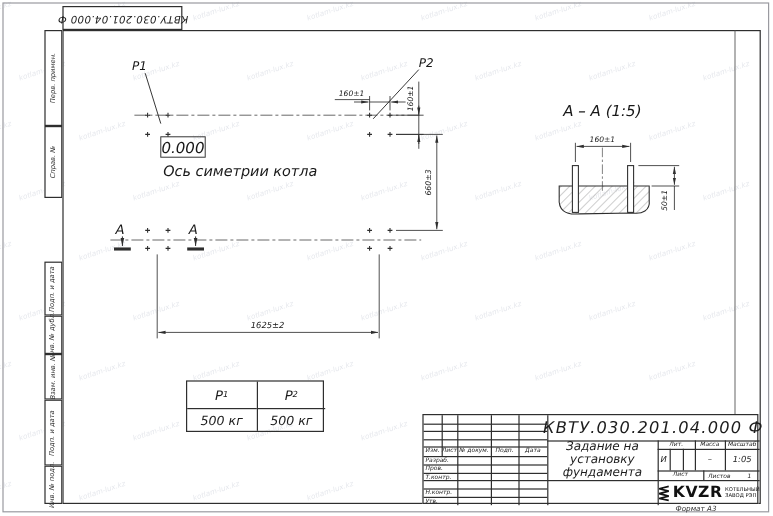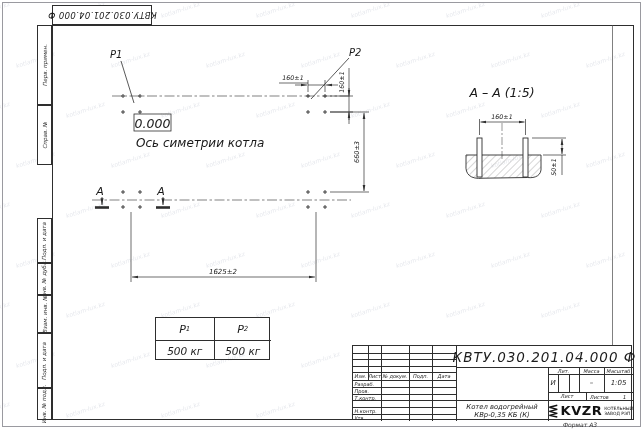--- a/index.html
+++ b/index.html
@@ -301,23 +301,24 @@
   <div class="lbl cell-center" style="left:79px;top:26px;width:24px;height:8px">Дата</div>
 
   <div class="lbl" style="left:1.5px;top:35.2px">Разраб.</div>
   <div class="lbl" style="left:1.5px;top:42px">Пров.</div>
   <div class="lbl" style="left:1.5px;top:48.8px">Т.контр.</div>
   <div class="lbl" style="left:1.5px;top:55.6px"></div>
   <div class="lbl" style="left:1.5px;top:62.4px">Н.контр.</div>
   <div class="lbl" style="left:1.5px;top:69.2px">Утв.</div>
 
   <div class="docnum">КВТУ.030.201.04.000 Ф</div>
-  <div class="tb-product">
-    <div>Котел водогрейный</div>
-    <div>КВр-0,35 КБ (К)</div>
+  <div class="tb-title">
+    <div>Задание на</div>
+    <div>установку</div>
+    <div>фундамента</div>
   </div>
 
   <div class="lbl cell-center" style="left:195px;top:21px;width:31px;height:7px">Лит.</div>
   <div class="lbl cell-center" style="left:226px;top:21px;width:25px;height:7px">Масса</div>
   <div class="lbl cell-center" style="left:251px;top:21px;width:29px;height:7px">Масштаб</div>
   <div class="cell-center" style="left:195px;top:28px;width:10.3px;height:18px;font-size:7px">И</div>
   <div class="cell-center" style="left:226px;top:28px;width:25px;height:18px;font-size:7px">–</div>
   <div class="cell-center" style="left:251px;top:28px;width:29px;height:18px;font-size:7px">1:05</div>
 
   <div class="lbl cell-center" style="left:195px;top:46px;width:38px;height:8px">Лист</div>

